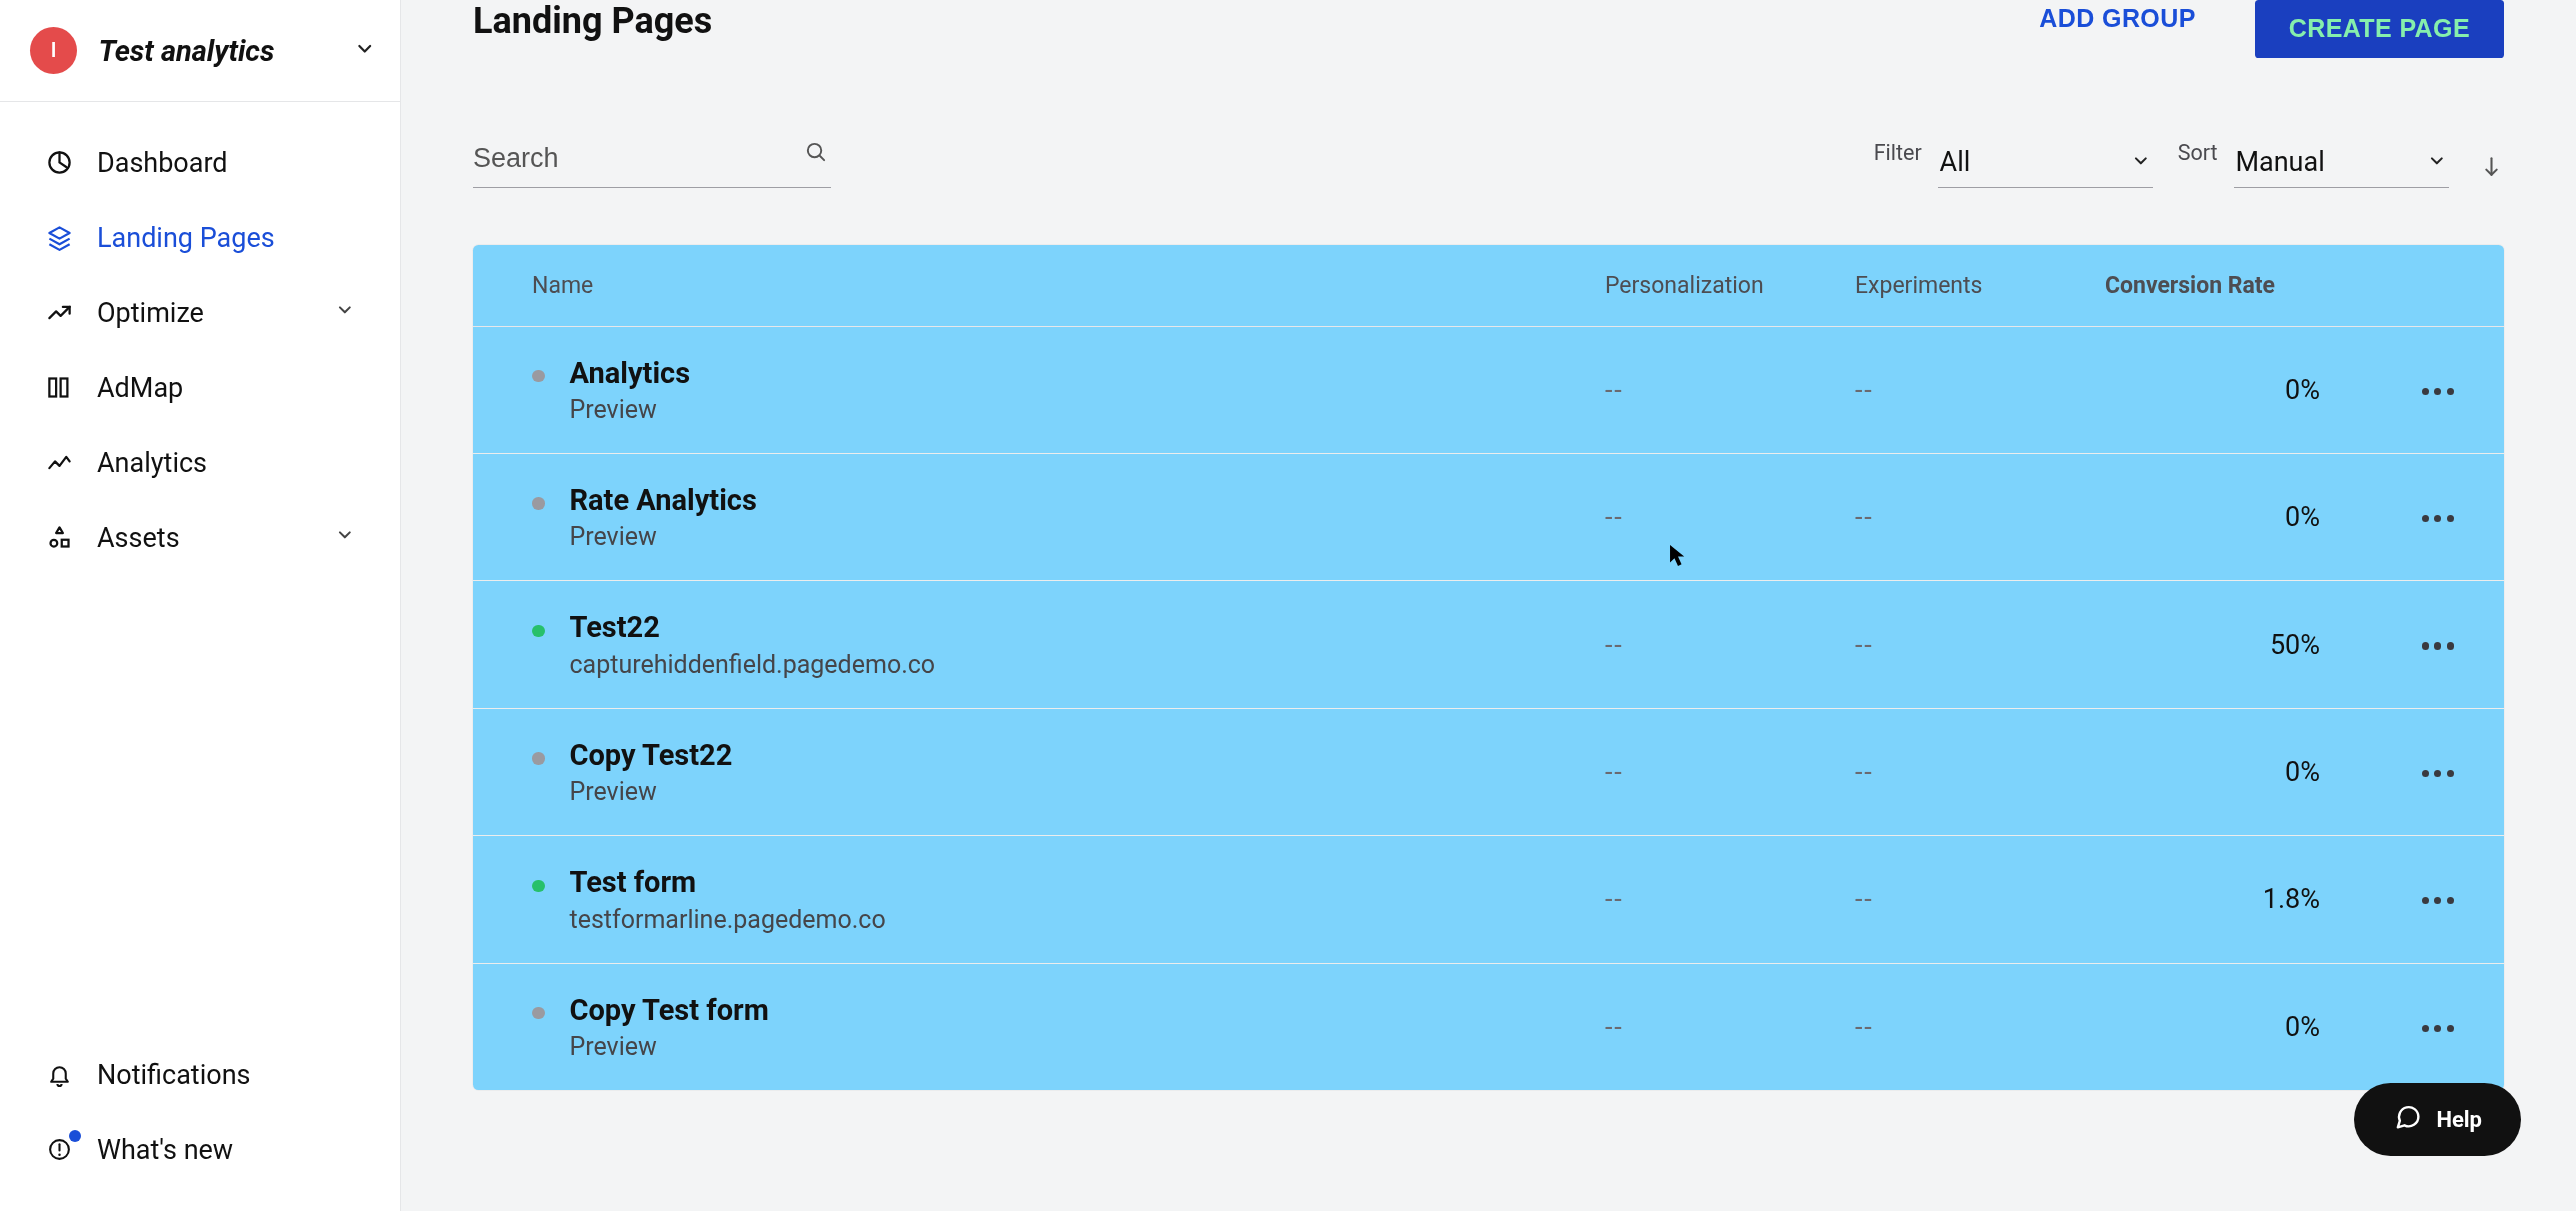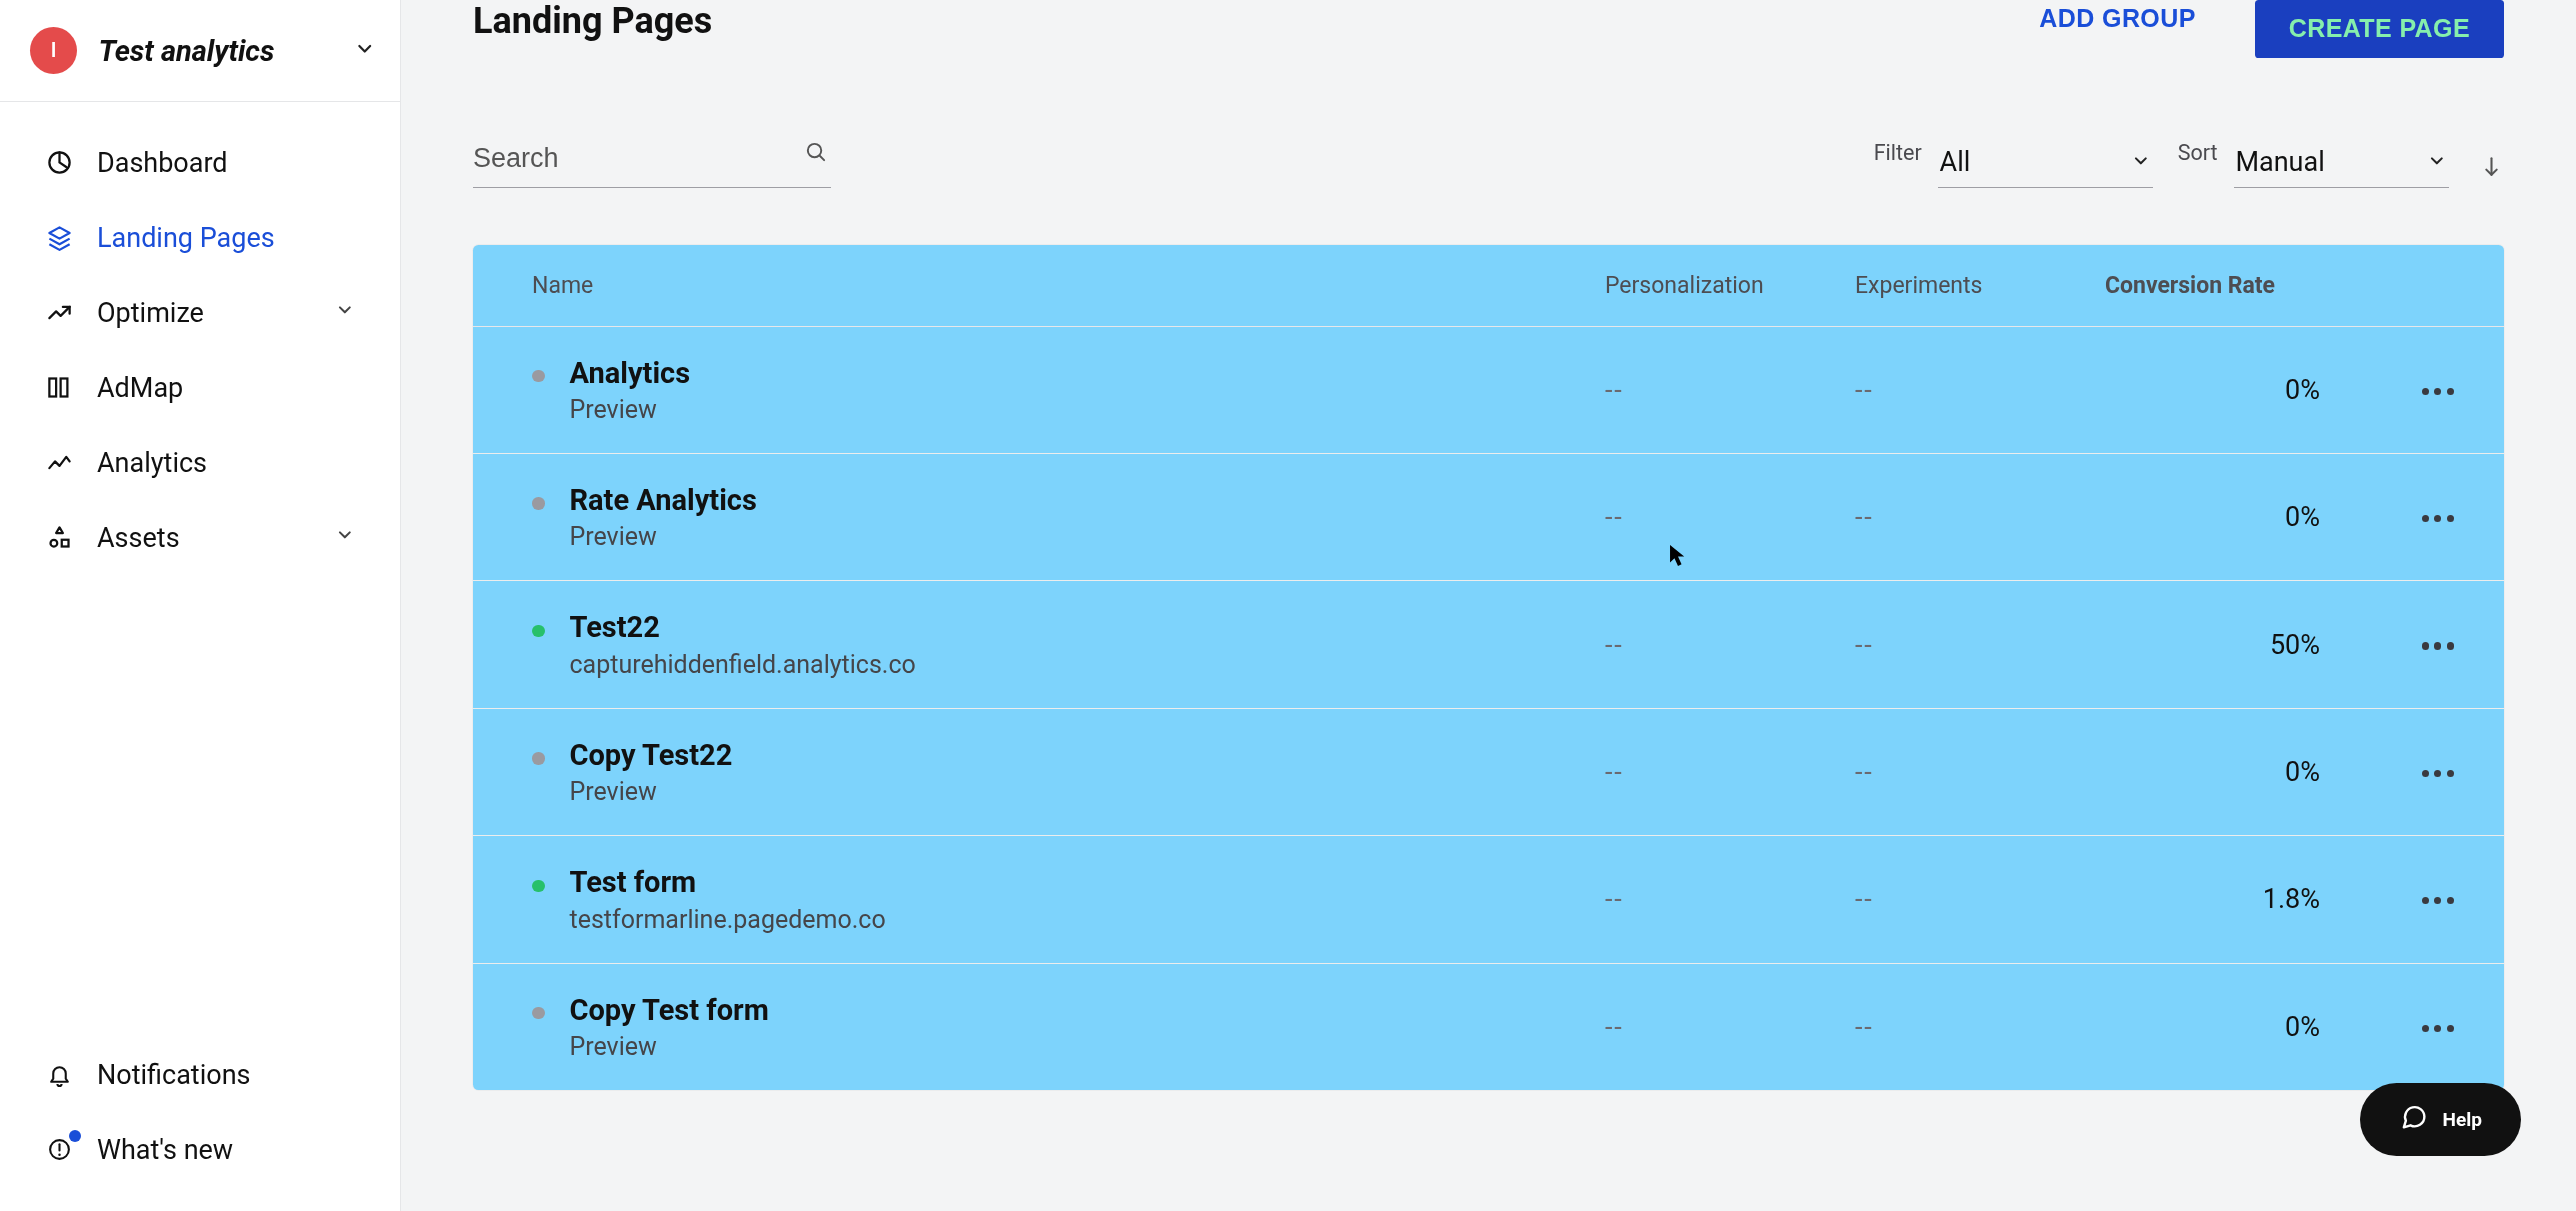--- a/index.html
+++ b/index.html
@@ -189,21 +189,21 @@
   
   .help-fab {
     position: fixed;
     right: 55px; bottom: 55px;
     background: #111;
     color: #fff;
     border-radius: 894px;
     padding: 19.7px 39px;
     display: flex; align-items: center; gap: 14.3px;
     cursor: pointer;
-    font-size: 19px; font-weight: 700;
+    font-size: 22px; font-weight: 700;
   }
 
   .cursor-arrow {
     position: absolute;
     left: 1268px; top: 544px;
     pointer-events: none;
   }
 
   
   .blue-dot {
@@ -432,21 +432,21 @@
               <span></span>
               <span></span>
             </span></div>
       </div>
 
       <div class="trow">
         <div class="name-cell">
           <span class="status-dot on"></span>
           <div>
             <div class="row-name">Test22</div>
-            <div class="row-sub">capturehiddenfield.analytics.co</div>
+            <div class="row-sub">capturehiddenfield.pagedemo.co</div>
           </div>
         </div>
         <div class="cell-dash">--</div>
         <div class="cell-dash">--</div>
         <div class="cell-conv">50%</div>
         <div class="row-actions"><span class="more-dots">
               <span></span>
               <span></span>
               <span></span>
             </span></div>

